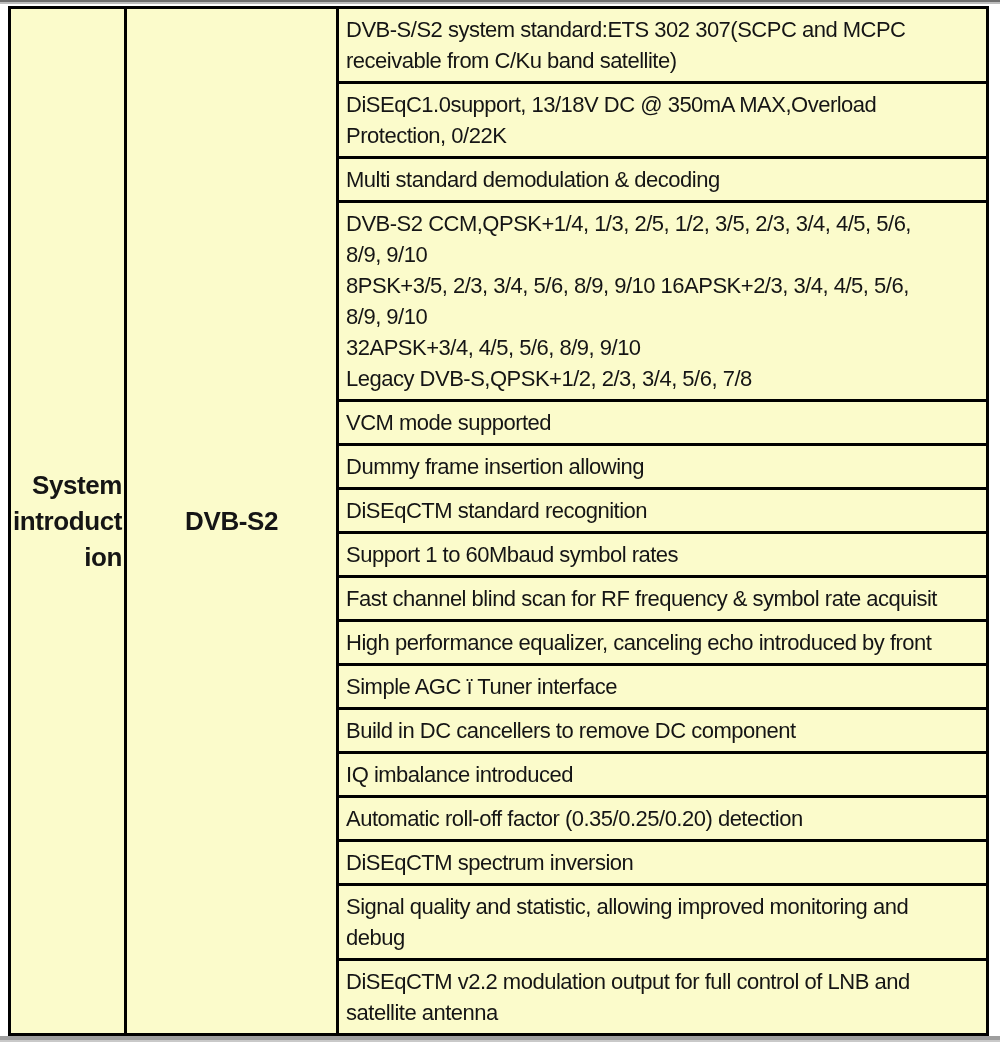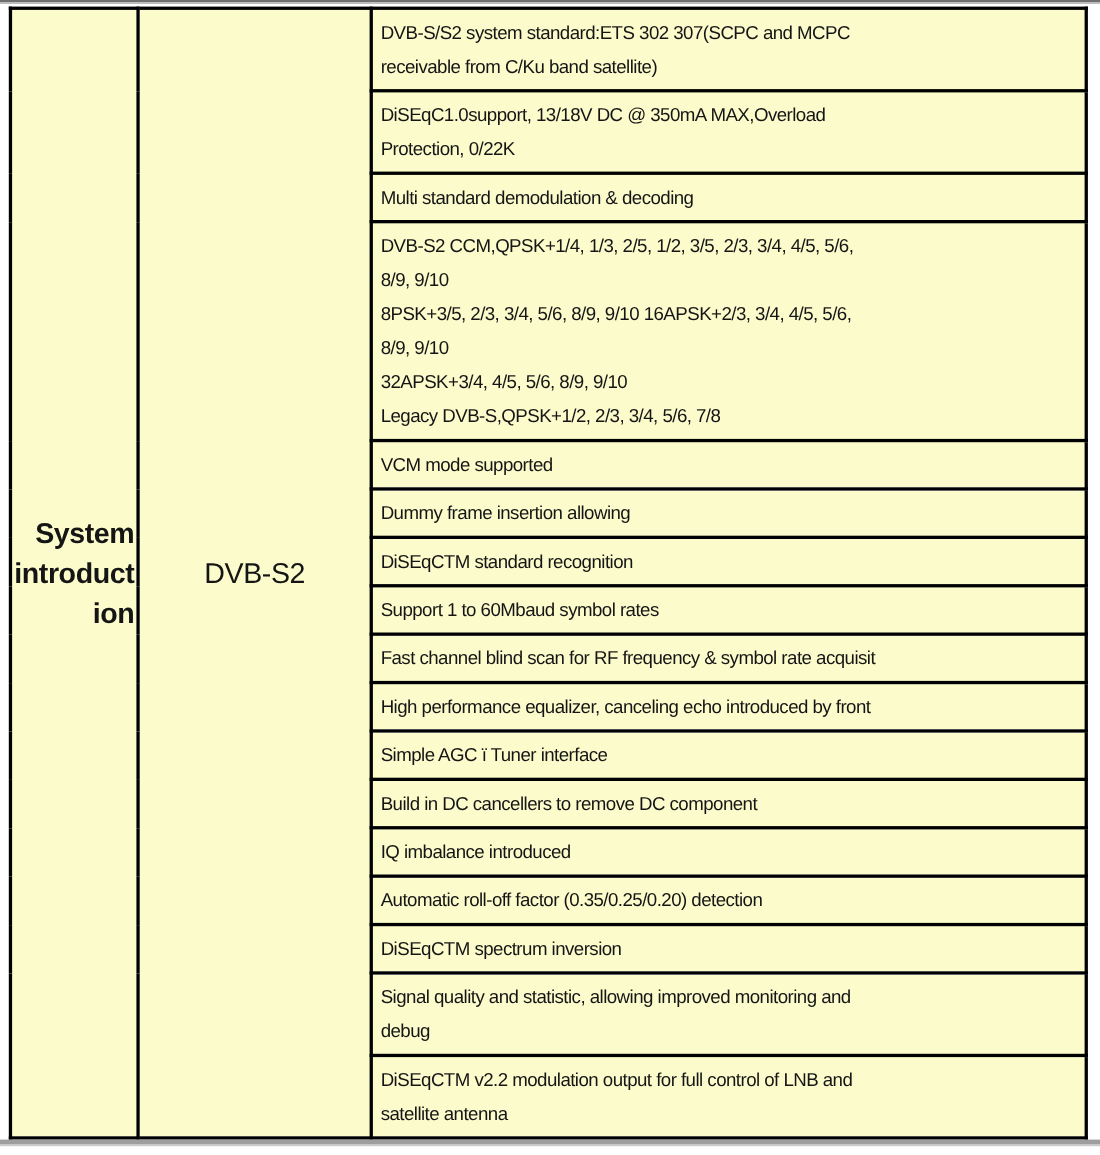--- a/index.html
+++ b/index.html
@@ -43,23 +43,24 @@
     text-align:right;
     white-space:pre-line;
     letter-spacing:-0.4px;
     padding:0 2px;
   }
   td.group{
     font-size:26px;
     text-align:center;
     letter-spacing:-0.4px;
     padding:0 4px;
+    font-weight:bold;
   }
   td.spec{
-    font-size:17px;
+    font-size:22px;
     line-height:31px;
     letter-spacing:-0.5px;
     padding:5px 2px 5px 7px;
     white-space:pre;      
   }
 </style>
 </head>
 <body>
 
 <div class="top-band"></div>

